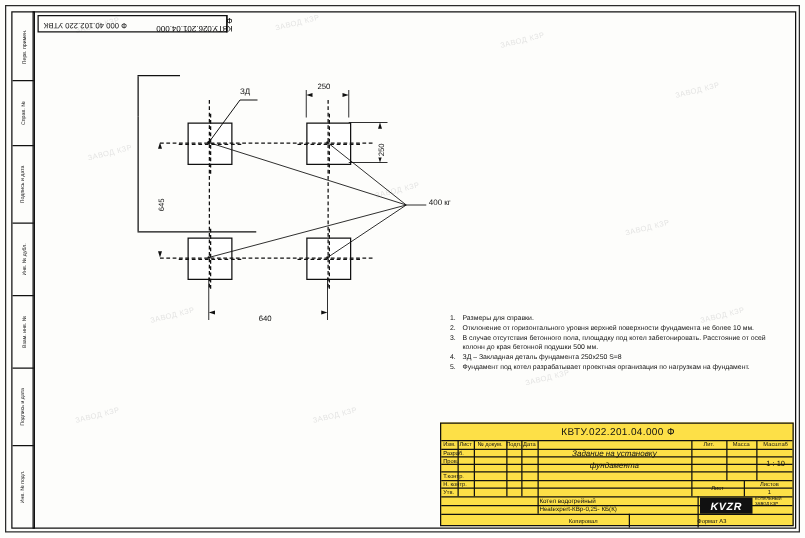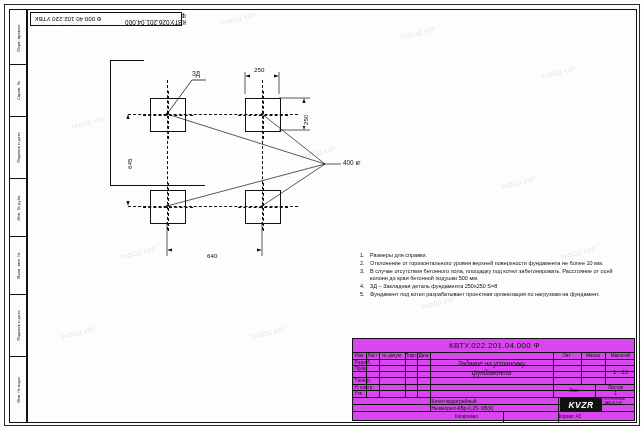--- a/index.html
+++ b/index.html
@@ -91,21 +91,21 @@
     position:absolute;left:360px;top:252px;width:258px;
     font-size:5.5px;line-height:7.4px;color:#111;
   }
   .note-row{display:flex;margin-bottom:0.5px;}
   .note-num{width:10px;flex:0 0 10px;}
   .note-txt{flex:1;}
 
   
   .tb{
     position:absolute;left:352px;top:338px;width:283px;height:83px;
-    border:1.4px solid #111;box-sizing:border-box;background:#d946ef;
+    border:1.4px solid #111;box-sizing:border-box;background:#fde047;
   }
   .tb .hline{position:absolute;left:0;right:0;height:0;border-top:1px solid #111;}
   .tb .vline{position:absolute;top:0;bottom:0;width:0;border-left:1px solid #111;}
   .tb .cell{position:absolute;font-size:4.6px;color:#111;overflow:hidden;
     display:flex;align-items:center;padding-left:1.5px;box-sizing:border-box;white-space:nowrap;}
   .tb .cellc{justify-content:center;padding-left:0;}
   .tb-code{
     position:absolute;left:0;top:0;width:283px;height:13px;
     display:flex;align-items:center;justify-content:center;
     font-size:8px;letter-spacing:0.3px;color:#111;

